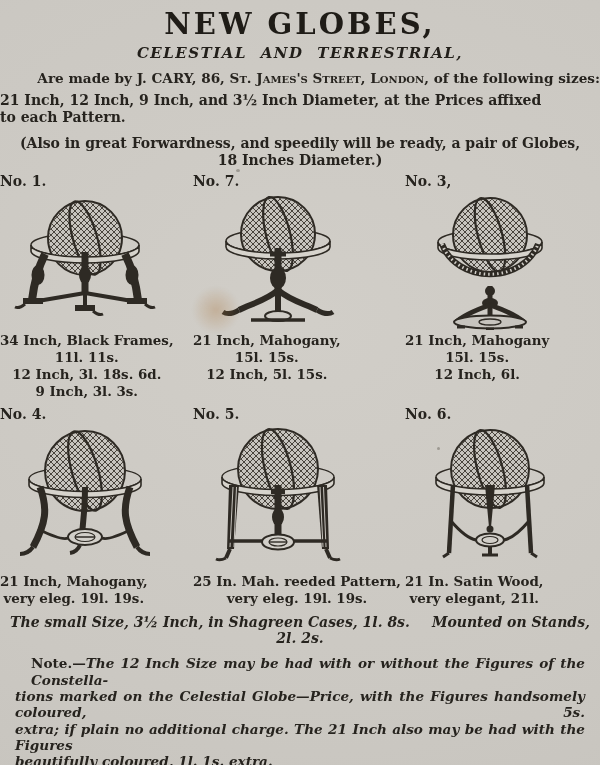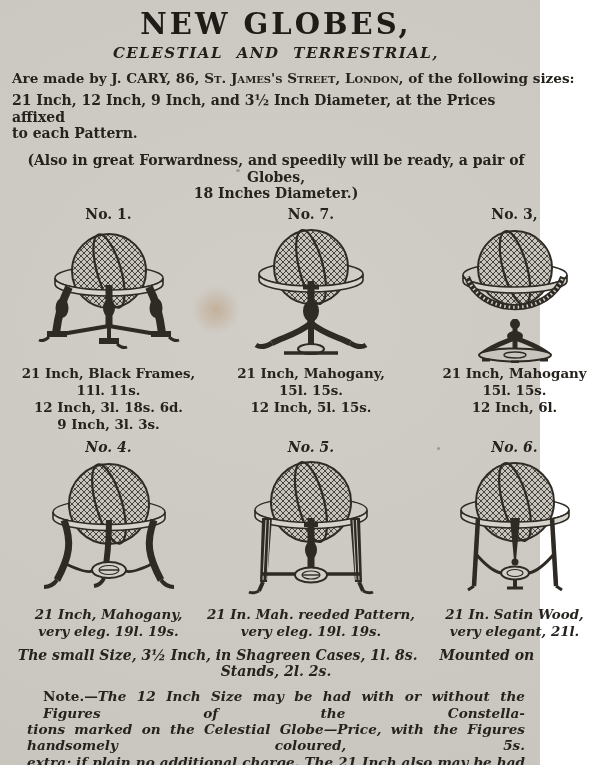--- a/index.html
+++ b/index.html
@@ -1,35 +1,35 @@
 <!DOCTYPE html>
 <html><head>
 <meta charset="utf-8">
 <style>
   html,body{margin:0;padding:0;}
   body{width:600px;height:765px;overflow:hidden;
        font-family:"DejaVu Serif","Liberation Serif",serif;}
-  .page{position:relative;width:540px;height:765px;
+  .page{position:relative;width:600px;height:765px;
         background:radial-gradient(900px 700px at 52% 42%, #d1cec8 0%, #cbc8c2 55%, #c4c1bb 100%);
-        color:#26231e; box-sizing:border-box; padding-top:9px;padding-left:12px;}
+        color:#26231e; box-sizing:border-box; padding-top:9px;}
   .stain{position:absolute;left:192px;top:286px;width:48px;height:48px;border-radius:50%;
          background:radial-gradient(circle, rgba(170,120,66,.34) 0%, rgba(170,120,66,.12) 45%, rgba(170,120,66,0) 70%);
          filter:blur(1px);pointer-events:none;}
   .speck{position:absolute;background:#6b675f;border-radius:50%;opacity:.5;}
 
   .title{text-align:center;font-size:29px;font-weight:bold;letter-spacing:3px;line-height:1.05;color:#1f1c17;}
   .subtitle{text-align:center;font-size:15px;font-weight:bold;font-style:italic;
             letter-spacing:1.5px;word-spacing:7px;margin-top:5px;color:#221f1a;}
   .maker{text-align:right;font-size:13.6px;font-weight:bold;margin-top:8px;white-space:nowrap;}
   .smallcaps{font-variant:small-caps;}
   .sizes{text-align:left;font-size:14px;font-weight:bold;margin-top:6px;line-height:1.18;}
   .announce{text-align:center;font-size:14px;font-weight:bold;margin-top:10px;line-height:1.18;}
 
   .globe-grid{display:grid;grid-template-columns:193px 212px 195px;margin-top:4px;}
-  .gcol{display:flex;flex-direction:column;align-items:center;}
+  .gcol{display:flex;flex-direction:column;align-items:flex-start;}
   .no-label{font-size:14px;font-weight:bold;margin-bottom:1px;}
   .globe-svg{display:block;}
   .caption{text-align:center;font-size:13.4px;font-weight:bold;line-height:1.28;margin-top:2px;}
 
   .smallsize{text-align:center;font-size:14px;font-weight:bold;font-style:italic;margin-top:7px;}
   .smallsize .gap{display:inline-block;width:22px;}
 
   .note{margin:9px 15px 0 15px;font-size:13.6px;line-height:1.2;}
   .note .jline{text-align:justify;text-align-last:justify;}
   .note .lastline{text-align:left;}
@@ -86,21 +86,21 @@
             <ellipse cx="132" cy="85" rx="6.5" ry="10" fill="#2e2a24" stroke="none"></ellipse>
             <path d="M85 62 V103" stroke-width="7"></path>
             <ellipse cx="85" cy="85" rx="6" ry="9" fill="#2e2a24" stroke="none"></ellipse>
             <path d="M85 103 L32 112 M85 103 L138 112 M85 103 V118" stroke-width="4"></path>
             <path d="M23 111 H43 M127 111 H147 M75 118 H95" stroke-width="6"></path>
             <path d="M25 114 q-6 5 -10 3 M145 114 q6 5 10 3 M93 121 q6 5 10 3" stroke-width="3"></path>
           </g>
         </g>
       </svg>
       <div class="caption">
-        <div>21 Inch, Black Frames,</div>
+        <div>34 Inch, Black Frames,</div>
         <div>11l. 11s.</div>
         <div>12 Inch, 3l. 18s. 6d.</div>
         <div>9 Inch, 3l. 3s.</div>
       </div>
     </div>
 
     <div class="gcol">
       <div class="no-label">No. 7.</div>
       <svg class="globe-svg" width="170" height="140" viewBox="0 0 170 140">
         <g stroke="#2e2a24">
@@ -155,21 +155,21 @@
         </g>
       </svg>
       <div class="caption">
         <div>21 Inch, Mahogany</div>
         <div>15l. 15s.</div>
         <div>12 Inch, 6l.</div>
       </div>
     </div>
   </div>
 
-  <div class="globe-grid" style="margin-top:6px;font-style:italic;">
+  <div class="globe-grid" style="margin-top:6px;">
 
     <div class="gcol">
       <div class="no-label">No. 4.</div>
       <svg class="globe-svg" width="170" height="148" viewBox="0 0 170 148">
         <g stroke="#2e2a24">
           <ellipse cx="85" cy="56" rx="56" ry="12.5" fill="none" stroke-width="1.4"></ellipse>
           <circle cx="85" cy="48" r="40" fill="#c7c4be" stroke-width="2"></circle>
           <circle cx="85" cy="48" r="39" fill="url(#hatch)" stroke="none"></circle>
           <ellipse cx="85" cy="48" rx="13" ry="41" fill="none" stroke-width="2.2" transform="rotate(-16 85 48)"></ellipse>
           <path d="M29 56 A56 12.5 0 0 0 141 56 L141 62 A56 12.5 0 0 1 29 62 Z" fill="#d6d3cc" stroke-width="1.6"></path>
@@ -211,21 +211,21 @@
             <path d="M36 118 H134" stroke-width="3.5"></path>
             <ellipse cx="85" cy="119" rx="16" ry="7.5" fill="#d2cfc9" stroke-width="2"></ellipse>
             <ellipse cx="85" cy="119" rx="9" ry="4" fill="none" stroke-width="1.2"></ellipse>
             <path d="M76 119 H94" stroke-width="1.4"></path>
             <path d="M37 126 l-4 9 M133 126 l4 9" stroke-width="4"></path>
             <path d="M33 135 q-6 3 -10 1 M137 135 q6 3 10 1" stroke-width="3"></path>
           </g>
         </g>
       </svg>
       <div class="caption">
-        <div>21 In. Mah. reeded Pattern,</div>
+        <div>25 In. Mah. reeded Pattern,</div>
         <div>very eleg. 19l. 19s.</div>
       </div>
     </div>
 
     <div class="gcol">
       <div class="no-label">No. 6.</div>
       <svg class="globe-svg" width="170" height="148" viewBox="0 0 170 148">
         <g stroke="#2e2a24">
           <ellipse cx="85" cy="54" rx="54" ry="12" fill="none" stroke-width="1.4"></ellipse>
           <circle cx="85" cy="46" r="39" fill="#c7c4be" stroke-width="2"></circle>

